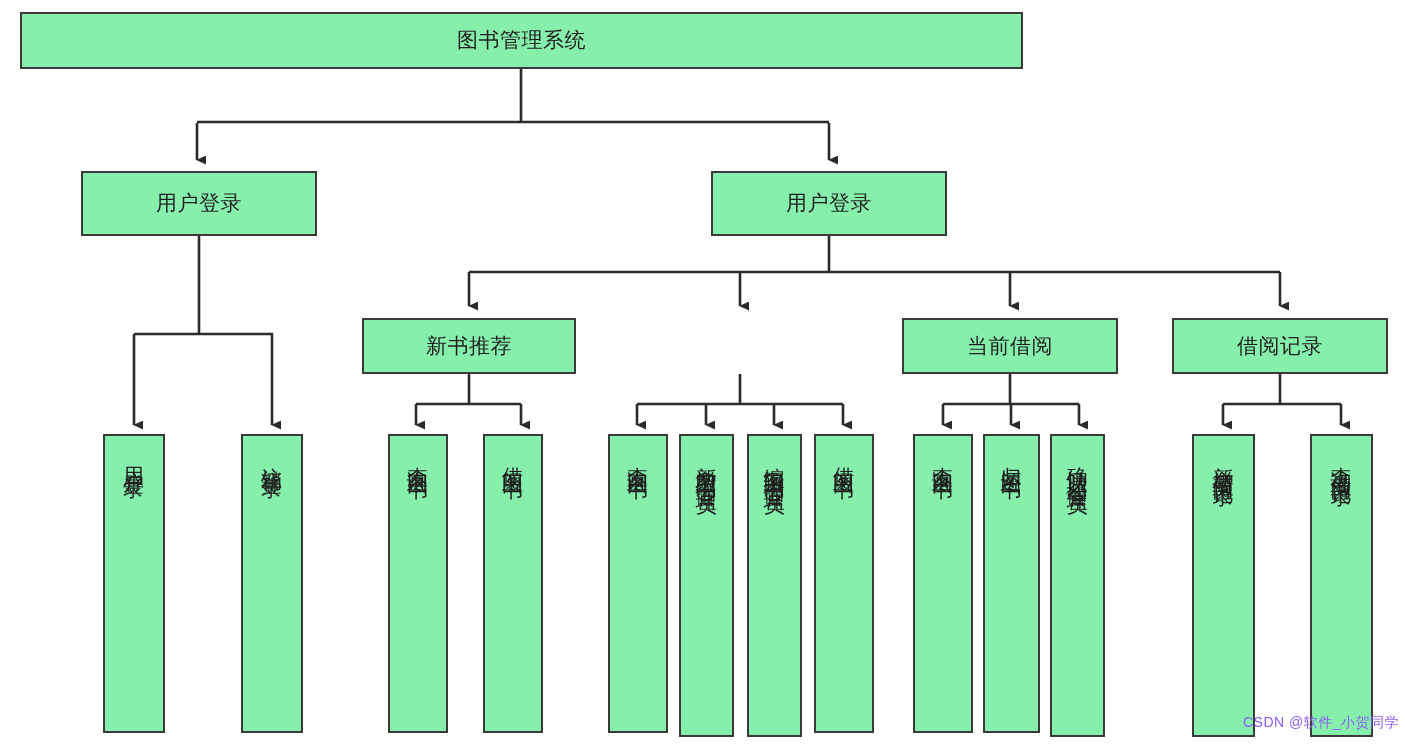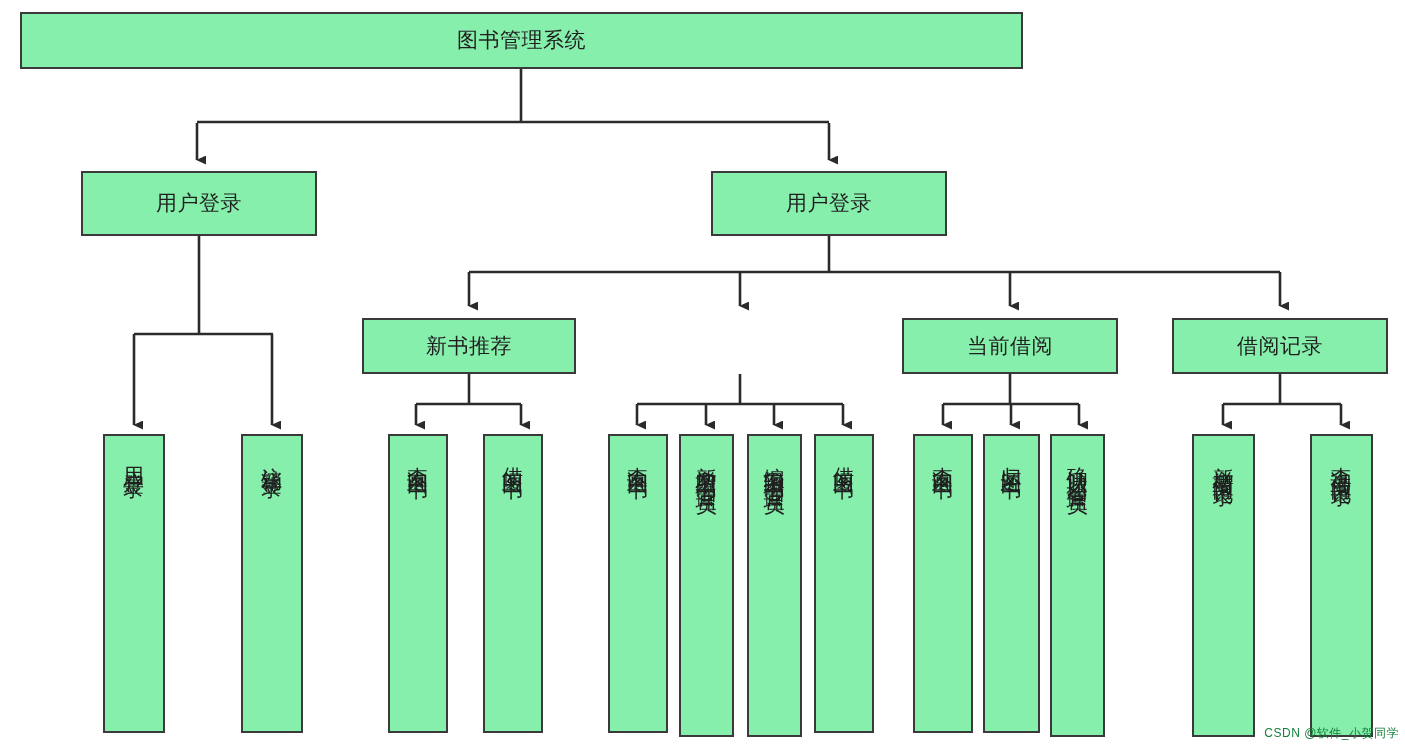--- a/index.html
+++ b/index.html
@@ -56,23 +56,23 @@
     writing-mode: vertical-rl;
     text-orientation: upright;
     font-size: 21px;
     letter-spacing: 4px;
     line-height: 1;
     white-space: nowrap;
   }
   #watermark {
     position: absolute;
     right: 6px;
-    bottom: 5px;
-    font-size: 12px;
-    color: #15803d;
+    bottom: 15px;
+    font-size: 14px;
+    color: #8b5cf6;
     z-index: 5;
     white-space: nowrap;
     letter-spacing: 0.5px;
   }
 </style>
 </head>
 <body>
 
 <div id="diagram-root">
 

